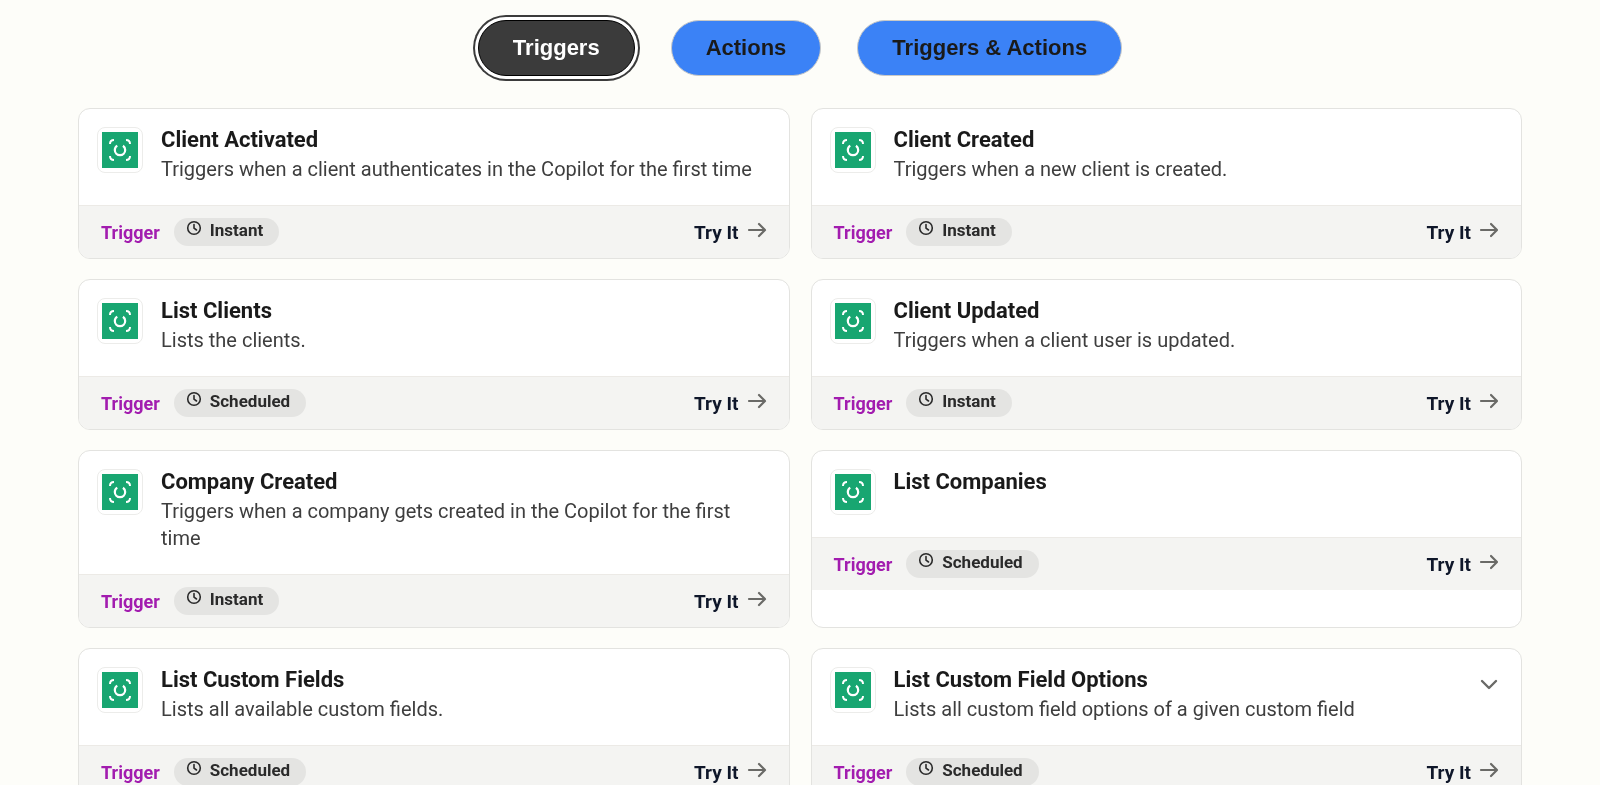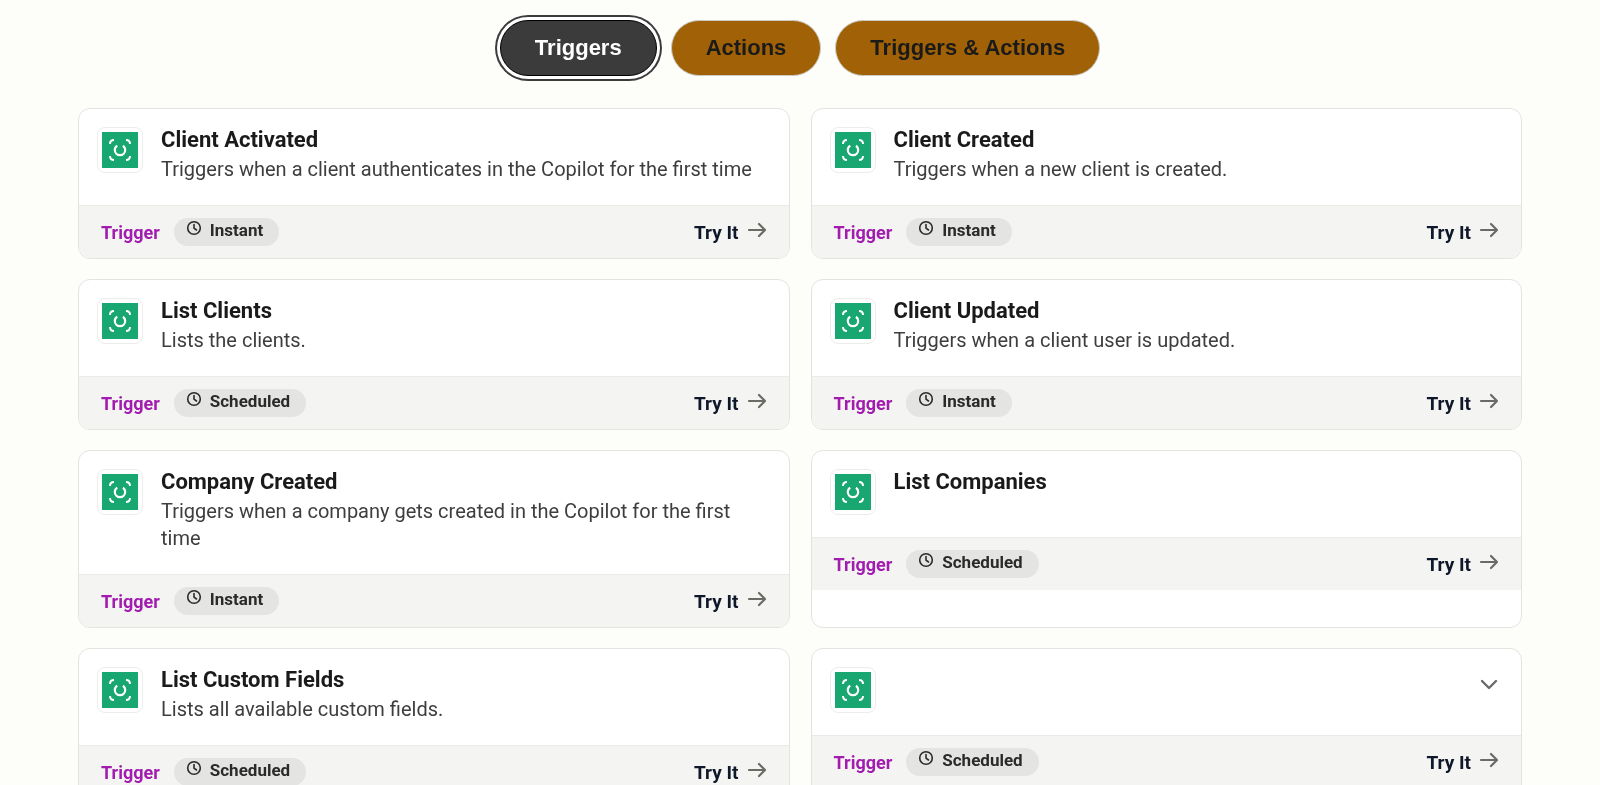--- a/index.html
+++ b/index.html
@@ -7,30 +7,30 @@
     font-family: -apple-system, BlinkMacSystemFont, "Segoe UI", Roboto, Helvetica, Arial, sans-serif;
     background: #fdfdf9;
     color: #1a1a1a;
     width: 1600px;
     min-height: 785px;
     padding: 20px 0 40px;
   }
   .tabs {
     display: flex;
     justify-content: center;
-    gap: 14px;
+    gap: 36px;
     margin-bottom: 32px;
   }
   .tab {
     padding: 14px 34px;
     border-radius: 999px;
     font-size: 22px;
     font-weight: 600;
     border: 1.5px solid #c9c9c6;
-    background: #a16207;
+    background: #3b82f6;
     color: #1a1a1a;
     cursor: pointer;
   }
   .tab.active {
     background: #3b3b3b;
     color: #fff;
     border-color: #000;
     box-shadow: 0 0 0 3px #fff, 0 0 0 5px #3b3b3b;
   }
   .grid {
@@ -384,20 +384,24 @@
     </div>
     <div class="card">
       <div class="card-top">
         <div class="icon-wrap">
           <div class="copilot-icon">
             <svg width="24" height="24" viewBox="0 0 24 24">
               <use href="#copilot-glyph"></use>
             </svg>
           </div>
         </div>
+        <div class="card-body">
+          <div class="card-title">List Custom Field Options</div>
+          <div class="card-desc">Lists all custom field options of a given custom field</div>
+        </div>
         <div class="chevron-wrap"><svg width="20" height="18" viewBox="0 0 20 18">
             <use href="#chevron-glyph"></use>
           </svg></div>
       </div>
       <div class="card-bottom">
         <div class="left-group">
           <span class="type-label">Trigger</span>
           <span class="badge">
             <span><svg width="16" height="16" viewBox="0 0 16 16">
                 <use href="#clock-glyph"></use>

